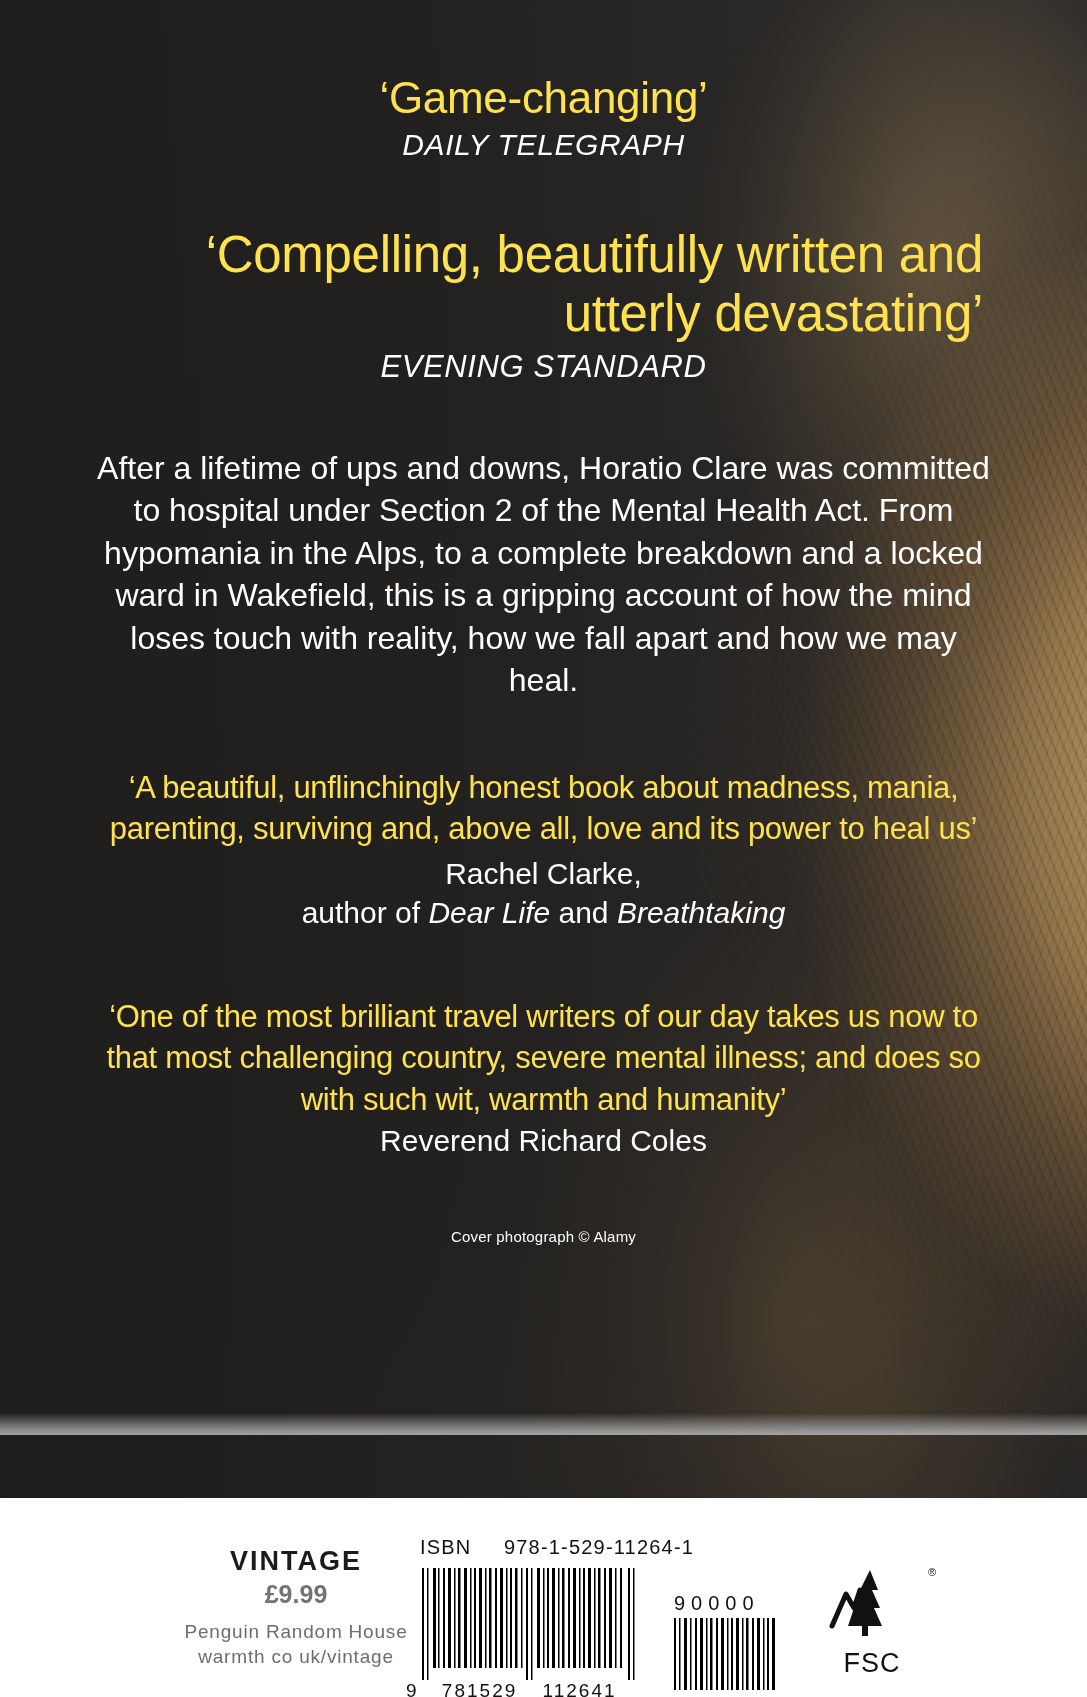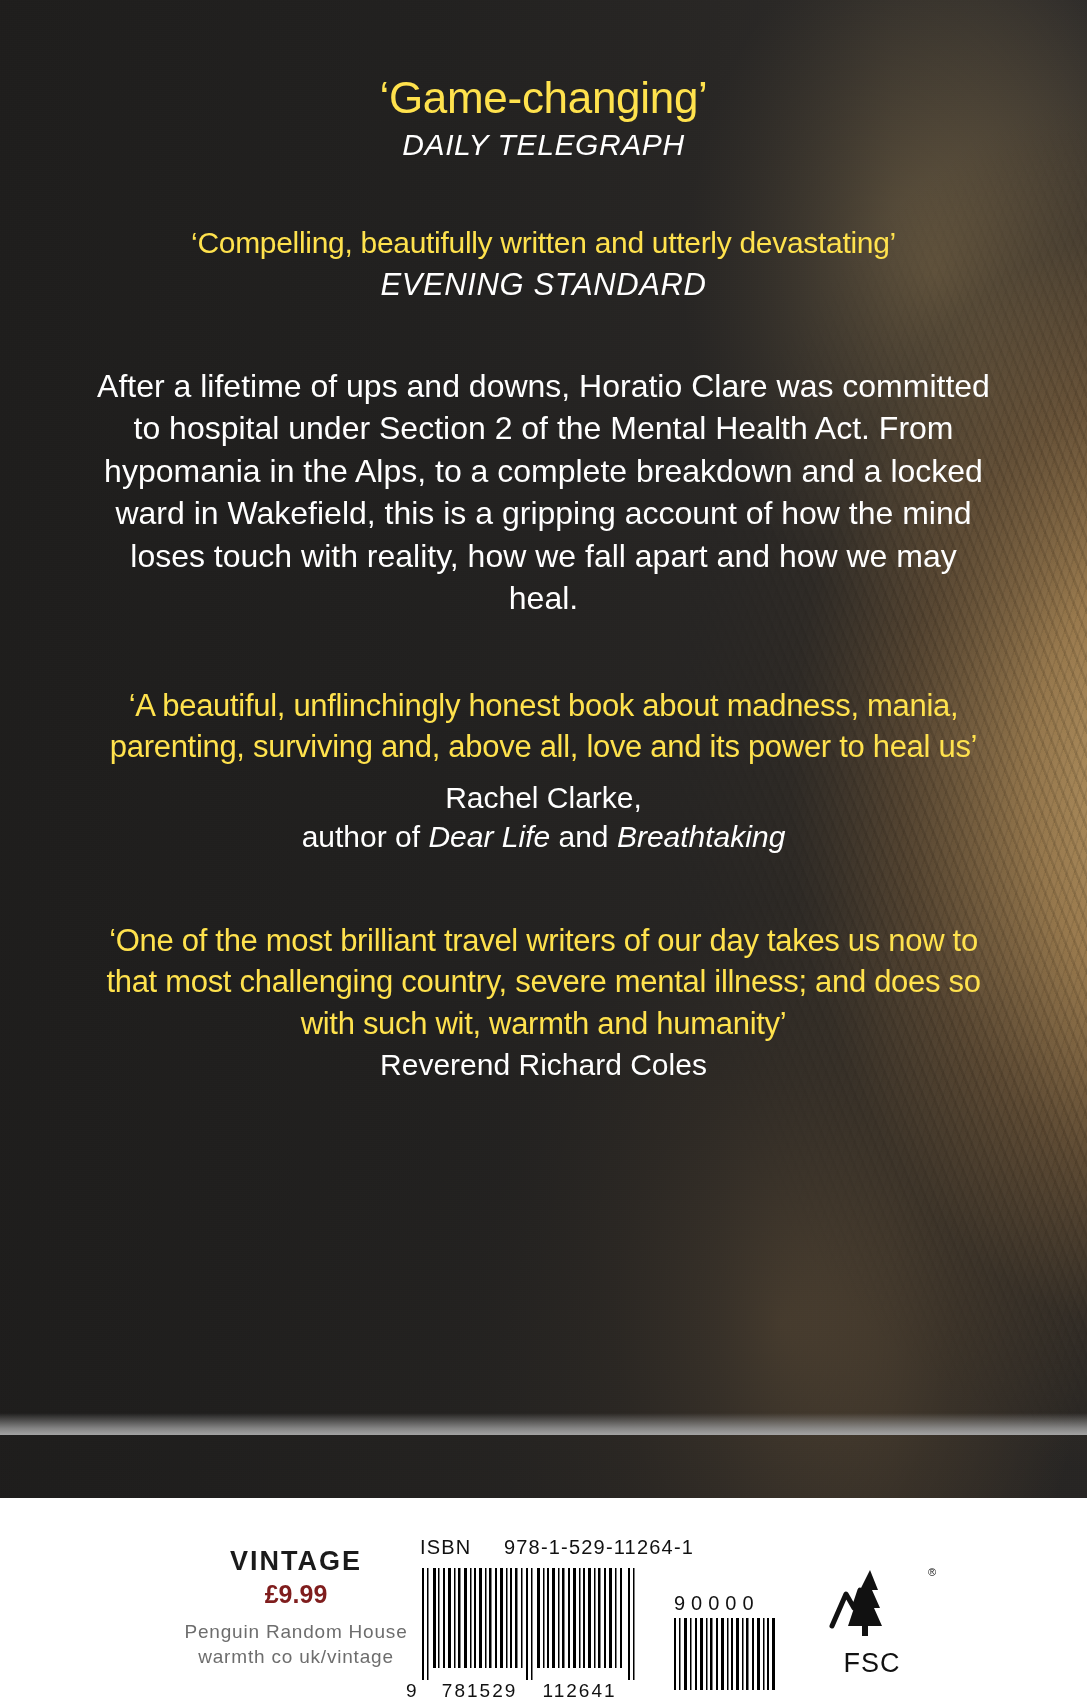--- a/index.html
+++ b/index.html
@@ -79,40 +79,41 @@
   }
   .source-italic {
     color: #ffffff;
     font-style: italic;
     font-size: 30px;
     letter-spacing: 0.6px;
     margin: 0;
   }
 
   .q2 {
-    font-size: 30px;
+    font-size: 51px;
     line-height: 1.14;
     margin: 64px 0 6px 0;
     padding: 0 18px;
+    text-align: right;
   }
   .src2 { font-size: 31px; }
 
   .blurb {
     color: #ffffff;
     font-size: 32px;
     line-height: 1.33;
     margin: 62px 0 0 0;
     padding: 0 6px;
     font-weight: 400;
   }
 
   .q3 {
     font-size: 31px;
     line-height: 1.32;
-    margin: 66px 0 10px 0;
+    margin: 66px 0 4px 0;
     padding: 0 14px;
   }
   .attrib {
     color: #ffffff;
     font-size: 30px;
     line-height: 1.3;
     margin: 4px 0 16px 0;
   }
   .attrib .it { font-style: italic; }
 
@@ -171,21 +172,21 @@
   }
   .pub-name {
     font-size: 27px;
     letter-spacing: 2px;
     font-weight: bold;
     color: #1b1b1b;
   }
   .pub-price {
     font-size: 25px;
     font-weight: bold;
-    color: #7f1d1d;
+    color: #737373;
     margin-top: 3px;
   }
   .pub-house {
     font-size: 19px;
     letter-spacing: 0.8px;
     color: #6d6d6d;
     margin-top: 12px;
   }
   .pub-url {
     font-size: 19px;
@@ -284,20 +285,21 @@
 
     <p class="quote-yellow q3">‘A beautiful, unflinchingly honest book about madness, mania, parenting, surviving and, above all, love and its power to heal us’</p>
     <p class="attrib">
       <span>Rachel Clarke,</span><br>
       <span>author of </span><span class="it">Dear Life</span><span> and </span><span class="it">Breathtaking</span>
     </p>
 
     <p class="quote-yellow q4">‘One of the most brilliant travel writers of our day takes us now to that most challenging country, severe mental illness; and does so with such wit, warmth and humanity’</p>
     <p class="attrib2">Reverend Richard Coles</p>
 
+    <p class="photo-credit">Cover photograph © Alamy</p>
   </div>
 
   <div class="strip-shadow"></div>
 
   <div class="bottom-strip">
     <div class="strip-inner">
 
       <div class="publisher-block">
         <div class="pub-name">VINTAGE</div>
         <div class="pub-price">£9.99</div>

